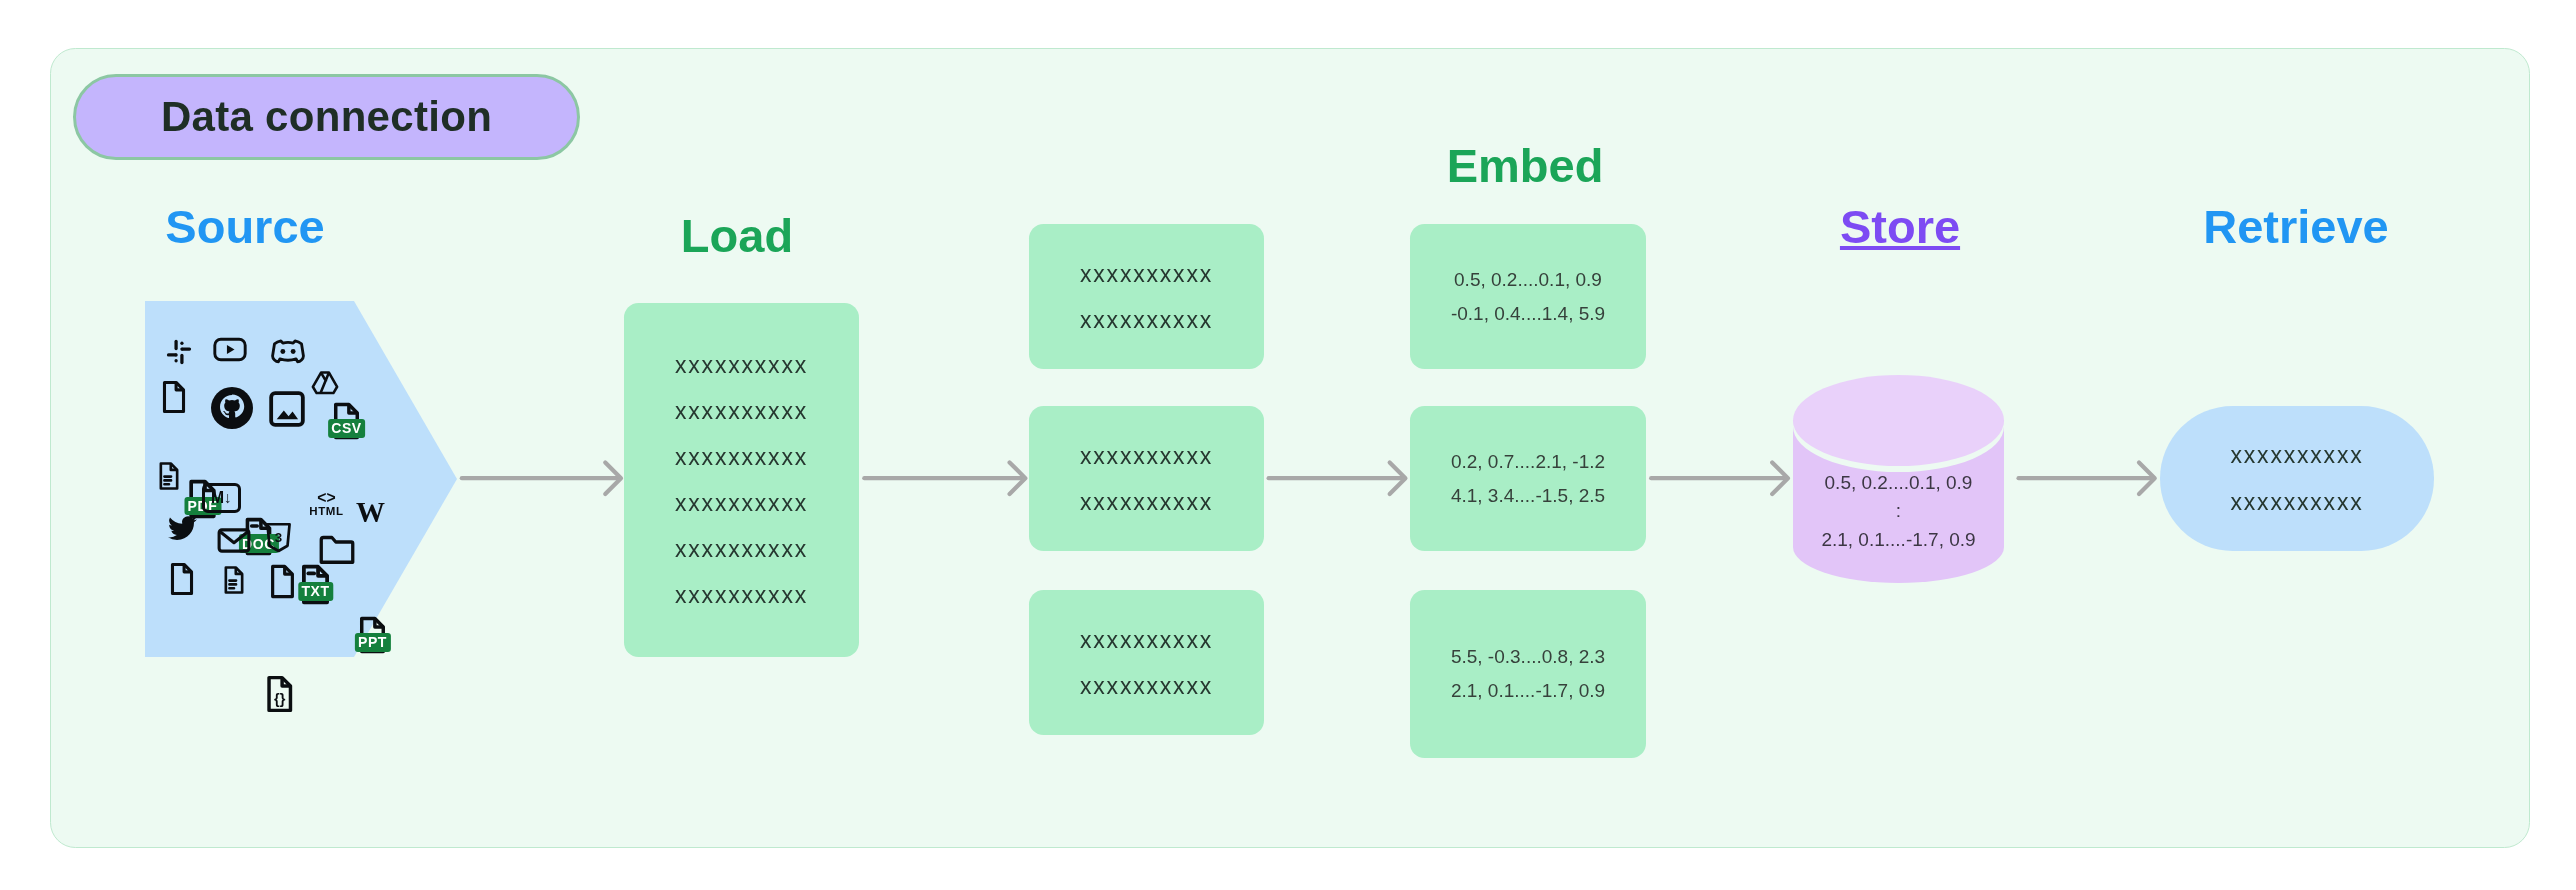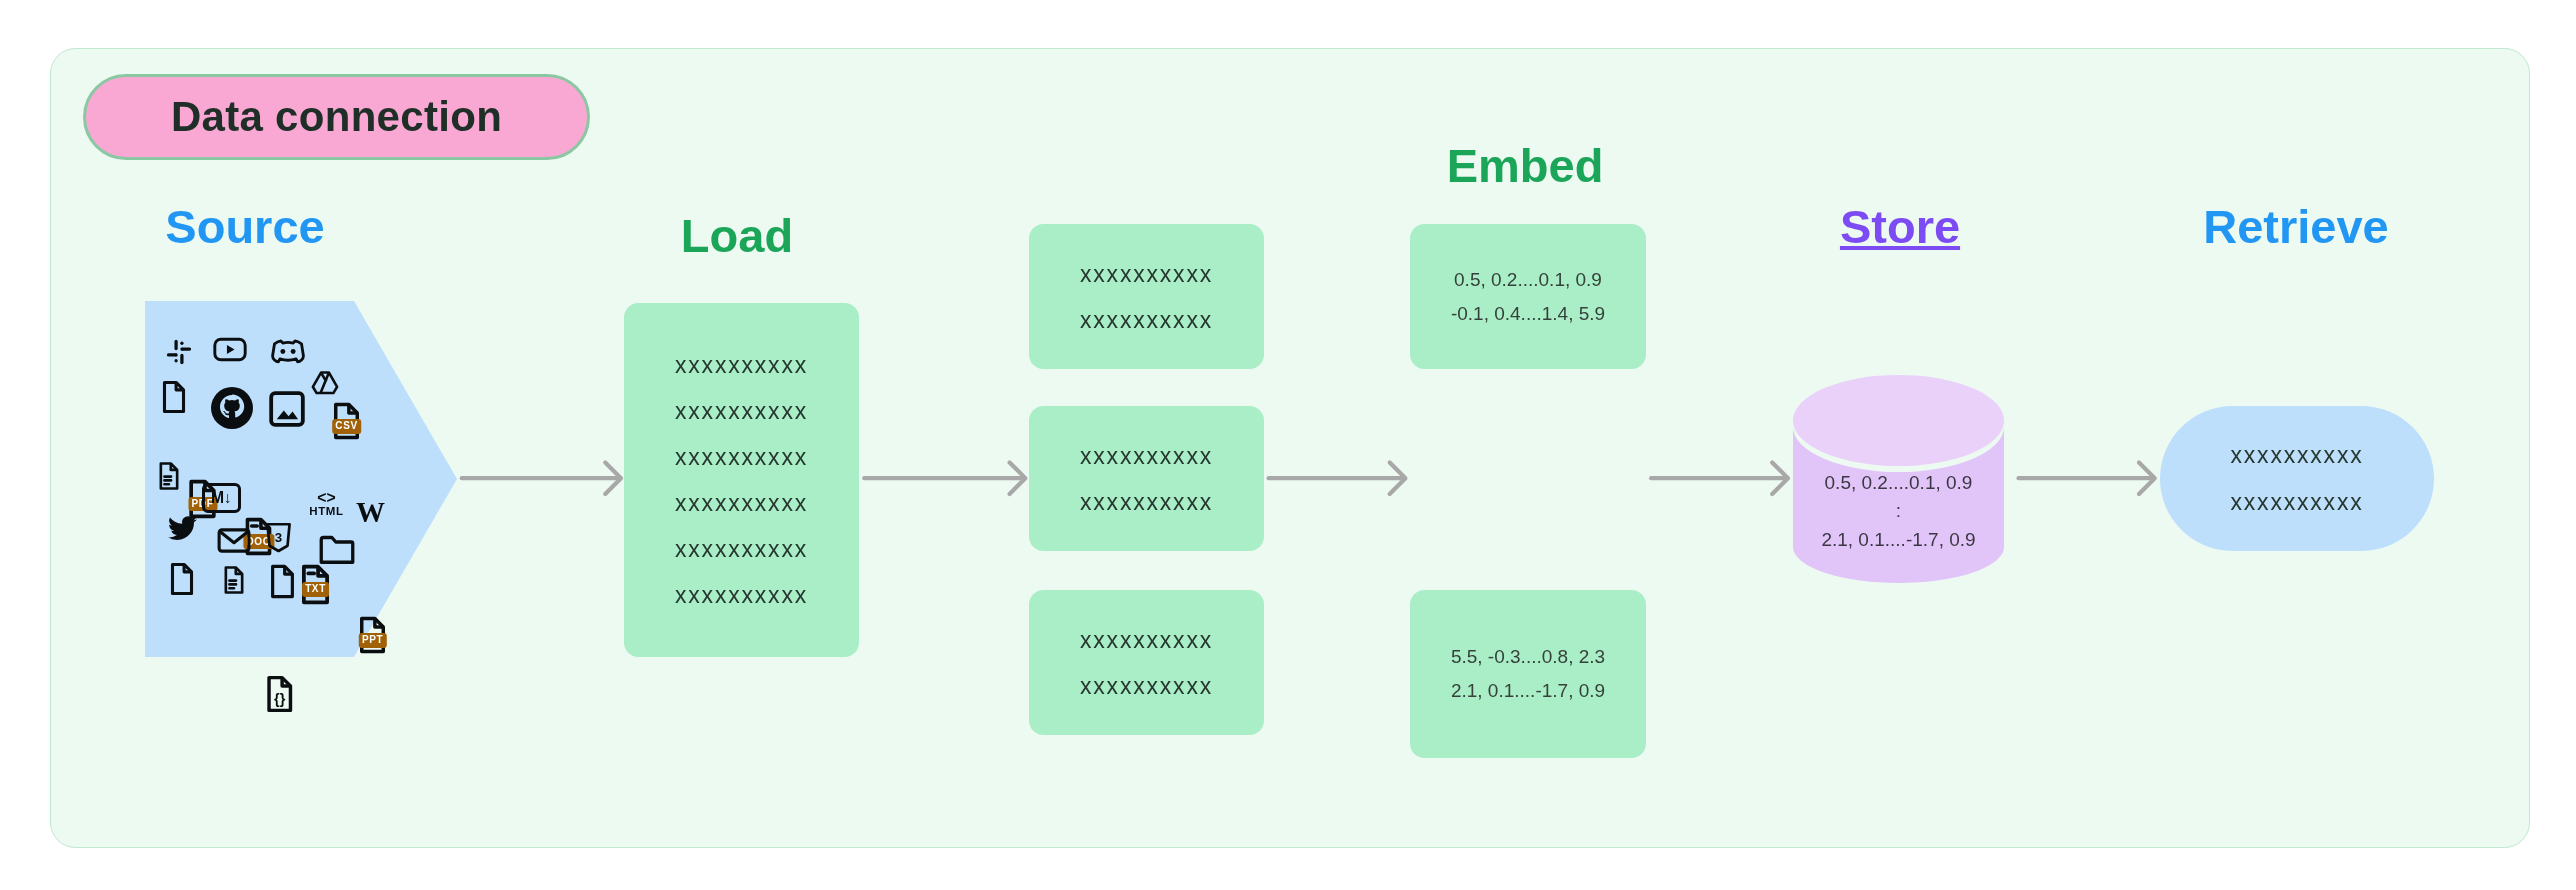--- a/index.html
+++ b/index.html
@@ -6,22 +6,22 @@
     --mint:#edfaf2; --mint-border:#bfe9cf; --green-box:#a9eec6;
     --blue-shape:#bddffb; --purple-body:#e2c5f8; --purple-top:#e9d1fa;
     --arrow:#a8a8a8; --icon:#0b0e11; --xtext:#263830; --numtext:#36413b;
   }
   *{box-sizing:border-box; margin:0; padding:0;}
   html,body{width:2576px; height:891px; background:#ffffff; overflow:hidden;
     font-family:"Liberation Sans", sans-serif;}
   #canvas{position:relative; width:2576px; height:891px;}
   .panel{position:absolute; left:50px; top:48px; width:2480px; height:800px;
     background:var(--mint); border:1.8px solid var(--mint-border); border-radius:25.4px;}
-  .badge{position:absolute; left:83px; top:74px; width:507px; height:86px;
-    background:#f9a8d4; border:3px solid #8cc7a3; border-radius:43px;
+  .badge{position:absolute; left:73px; top:74px; width:507px; height:86px;
+    background:#c4b5fd; border:3px solid #8cc7a3; border-radius:43px;
     display:flex; align-items:center; justify-content:center;}
   .badge span{font-size:42px; font-weight:700; color:#1f2e26; letter-spacing:0.3px;}
   .hdr{position:absolute; transform:translateX(-50%); font-weight:700;
     font-size:47px; line-height:47px; white-space:nowrap;}
   .hdr-green{color:#1ba558;} .hdr-blue{color:#2196f3;} .hdr-purple{color:#7d4bf3;text-decoration:underline;}
   .src-arrow{position:absolute; left:145px; top:301px; width:312px; height:356px;
     background:var(--blue-shape);
     clip-path:polygon(0 0, 209px 0, 312px 178px, 209px 356px, 0 356px);}
   .gbox{position:absolute; background:var(--green-box); border-radius:14.5px;
     display:flex; flex-direction:column; align-items:center; justify-content:center;}
@@ -40,21 +40,21 @@
     box-shadow:0 6px 0 0 var(--mint);}
   .cyl-text{position:absolute; left:0; top:85px; width:211px; height:103px;
     display:flex; flex-direction:column; align-items:center; justify-content:center;}
   .cyl-text .numline{line-height:28.4px; color:#3c3744;}
   .arrows{position:absolute; left:0; top:0; pointer-events:none;}
   .icon{position:absolute; color:var(--icon); display:flex; flex-direction:column;
     align-items:center; justify-content:center; line-height:1;}
   .icon svg{display:block; width:100%; height:100%;}
   .ft{position:relative;}
   .ft-tag{position:absolute; left:50%; top:44%; transform:translateX(-50%);
-    background:#a16207; color:#fff; font-weight:700; font-size:10px;
+    background:#15803d; color:#fff; font-weight:700; font-size:14px;
     line-height:1; padding:2.4px 3.6px; border-radius:3px; letter-spacing:0.6px; white-space:nowrap;}
   .overlay-label{position:absolute; left:50%; top:52%; transform:translate(-50%,-50%);
     font-weight:700;}
   .md-box{border:3px solid var(--icon); border-radius:6px; width:100%; height:100%;
     display:flex; align-items:center; justify-content:center;}
   .md-box span{font-weight:700; font-size:15.7px;}
   .html-icon span{display:block; text-align:center; font-weight:700;}
   .wiki{font-family:"Liberation Serif", serif; font-weight:600; font-size:29px;}
 </style>
 </head>
@@ -249,20 +249,24 @@
   </div>
   <div class="gbox" style="left:1029px;top:590px;width:235px;height:145px;">
     <div class="xline">xxxxxxxxxx</div>
     <div class="xline">xxxxxxxxxx</div>
   </div>
 
   <div class="gbox" style="left:1410px;top:224px;width:236px;height:145px;">
     <div class="numline">0.5, 0.2....0.1, 0.9</div>
     <div class="numline">-0.1, 0.4....1.4, 5.9</div>
   </div>
+  <div class="gbox" style="left:1410px;top:406px;width:236px;height:145px;">
+    <div class="numline">0.2, 0.7....2.1, -1.2</div>
+    <div class="numline">4.1, 3.4....-1.5, 2.5</div>
+  </div>
   <div class="gbox" style="left:1410px;top:590px;width:236px;height:168px;">
     <div class="numline">5.5, -0.3....0.8, 2.3</div>
     <div class="numline">2.1, 0.1....-1.7, 0.9</div>
   </div>
 
   <div class="cyl">
     <div class="cyl-body"></div>
     <div class="cyl-top"></div>
     <div class="cyl-text">
       <div class="numline">0.5, 0.2....0.1, 0.9</div>

